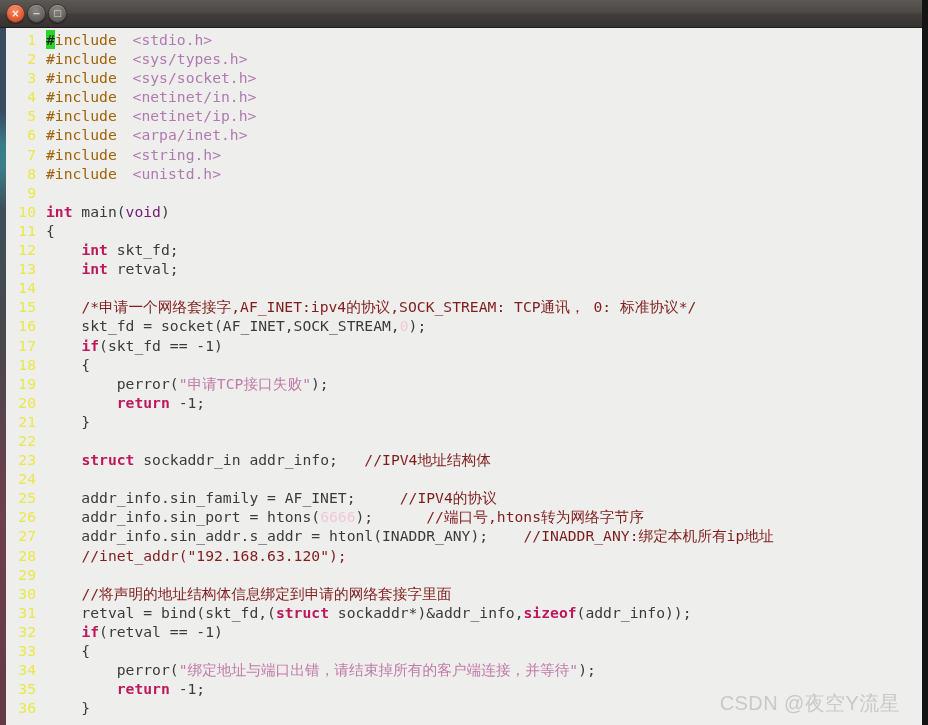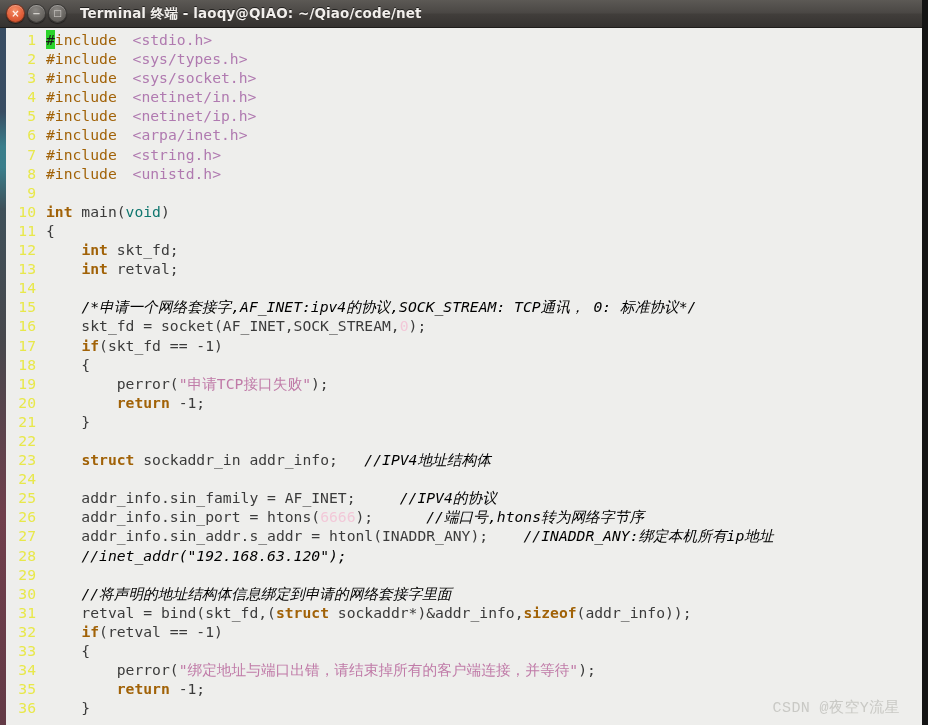--- a/index.html
+++ b/index.html
@@ -105,42 +105,42 @@
     font-size: 14.7px;
   }
   .lc {
     padding-left: 10px;
     color: #3b3b3b;
     flex: 1;
     overflow: visible;
   }
 
   
-  .kw      { color: #a16207; font-weight: bold; }      
-  .type    { color: #0f766e; }                          
+  .kw      { color: #be185d; font-weight: bold; }      
+  .type    { color: #701a75; }                          
   .pre     { color: #a16207; }                          
   .hdr     { color: #b07ab0; margin-left: 7px; }                          
   .str     { color: #c07ba8; }                          
-  .cmt     { color: #000000; font-style: italic; }                          
+  .cmt     { color: #7f1d1d; }                          
   .num     { color: #f2c8d8; }                          
   .plain   { color: #3b3b3b; text-align: center; }
 
   .cursor {
     background: #2bd32b;
     color: #1a1a1a;
     display: inline-block;
   }
 
   .watermark {
     position: absolute;
     right: 22px;
     bottom: 8px;
     color: #c9c9c5;
-    font-family: Liberation Mono, monospace;
-    font-size: 15px;
+    font-family: Liberation Sans, sans-serif;
+    font-size: 20px;
     letter-spacing: .4px;
     user-select: none;
     z-index: 2;
   }
 </style>
 </head>
 <body>
 
 <div class="window">
 
@@ -149,21 +149,20 @@
       <div class="wbtn close">
         <span class="glyph">×</span>
       </div>
       <div class="wbtn min">
         <span class="glyph">−</span>
       </div>
       <div class="wbtn max">
         <span class="glyph">□</span>
       </div>
     </div>
-    <div class="wtitle">Terminal 终端 - laoqy@QIAO: ~/Qiao/code/net</div>
   </div>
 
   <div class="term">
     <div class="edge-strip"></div>
     <div class="code" id="code-area"><div class="row"><span class="ln">1</span><span class="lc"><span class="cursor">#</span><span class="pre">include </span><span class="hdr">&lt;stdio.h&gt;</span></span></div><div class="row"><span class="ln">2</span><span class="lc"><span class="pre">#include </span><span class="hdr">&lt;sys/types.h&gt;</span></span></div><div class="row"><span class="ln">3</span><span class="lc"><span class="pre">#include </span><span class="hdr">&lt;sys/socket.h&gt;</span></span></div><div class="row"><span class="ln">4</span><span class="lc"><span class="pre">#include </span><span class="hdr">&lt;netinet/in.h&gt;</span></span></div><div class="row"><span class="ln">5</span><span class="lc"><span class="pre">#include </span><span class="hdr">&lt;netinet/ip.h&gt;</span></span></div><div class="row"><span class="ln">6</span><span class="lc"><span class="pre">#include </span><span class="hdr">&lt;arpa/inet.h&gt;</span></span></div><div class="row"><span class="ln">7</span><span class="lc"><span class="pre">#include </span><span class="hdr">&lt;string.h&gt;</span></span></div><div class="row"><span class="ln">8</span><span class="lc"><span class="pre">#include </span><span class="hdr">&lt;unistd.h&gt;</span></span></div><div class="row"><span class="ln">9</span><span class="lc"></span></div><div class="row"><span class="ln">10</span><span class="lc"><span class="kw">int</span><span class="plain"> main(</span><span class="type">void</span><span class="plain">)</span></span></div><div class="row"><span class="ln">11</span><span class="lc"><span class="plain">{</span></span></div><div class="row"><span class="ln">12</span><span class="lc"><span class="plain">    </span><span class="kw">int</span><span class="plain"> skt_fd;</span></span></div><div class="row"><span class="ln">13</span><span class="lc"><span class="plain">    </span><span class="kw">int</span><span class="plain"> retval;</span></span></div><div class="row"><span class="ln">14</span><span class="lc"></span></div><div class="row"><span class="ln">15</span><span class="lc"><span class="plain">    </span><span class="cmt">/*申请一个网络套接字,AF_INET:ipv4的协议,SOCK_STREAM: TCP通讯， 0: 标准协议*/</span></span></div><div class="row"><span class="ln">16</span><span class="lc"><span class="plain">    skt_fd = socket(AF_INET,SOCK_STREAM,</span><span class="num">0</span><span class="plain">);</span></span></div><div class="row"><span class="ln">17</span><span class="lc"><span class="plain">    </span><span class="kw">if</span><span class="plain">(skt_fd == -</span><span class="plain">1</span><span class="plain">)</span></span></div><div class="row"><span class="ln">18</span><span class="lc"><span class="plain">    {</span></span></div><div class="row"><span class="ln">19</span><span class="lc"><span class="plain">        perror(</span><span class="str">"申请TCP接口失败"</span><span class="plain">);</span></span></div><div class="row"><span class="ln">20</span><span class="lc"><span class="plain">        </span><span class="kw">return</span><span class="plain"> -1;</span></span></div><div class="row"><span class="ln">21</span><span class="lc"><span class="plain">    }</span></span></div><div class="row"><span class="ln">22</span><span class="lc"></span></div><div class="row"><span class="ln">23</span><span class="lc"><span class="plain">    </span><span class="kw">struct</span><span class="plain"> sockaddr_in addr_info;   </span><span class="cmt">//IPV4地址结构体</span></span></div><div class="row"><span class="ln">24</span><span class="lc"></span></div><div class="row"><span class="ln">25</span><span class="lc"><span class="plain">    addr_info.sin_family = AF_INET;     </span><span class="cmt">//IPV4的协议</span></span></div><div class="row"><span class="ln">26</span><span class="lc"><span class="plain">    addr_info.sin_port = htons(</span><span class="num">6666</span><span class="plain">);      </span><span class="cmt">//端口号,htons转为网络字节序</span></span></div><div class="row"><span class="ln">27</span><span class="lc"><span class="plain">    addr_info.sin_addr.s_addr = htonl(INADDR_ANY);    </span><span class="cmt">//INADDR_ANY:绑定本机所有ip地址</span></span></div><div class="row"><span class="ln">28</span><span class="lc"><span class="plain">    </span><span class="cmt">//inet_addr("192.168.63.120");</span></span></div><div class="row"><span class="ln">29</span><span class="lc"></span></div><div class="row"><span class="ln">30</span><span class="lc"><span class="plain">    </span><span class="cmt">//将声明的地址结构体信息绑定到申请的网络套接字里面</span></span></div><div class="row"><span class="ln">31</span><span class="lc"><span class="plain">    retval = bind(skt_fd,(</span><span class="kw">struct</span><span class="plain"> sockaddr*)&amp;addr_info,</span><span class="kw">sizeof</span><span class="plain">(addr_info));</span></span></div><div class="row"><span class="ln">32</span><span class="lc"><span class="plain">    </span><span class="kw">if</span><span class="plain">(retval == -1)</span></span></div><div class="row"><span class="ln">33</span><span class="lc"><span class="plain">    {</span></span></div><div class="row"><span class="ln">34</span><span class="lc"><span class="plain">        perror(</span><span class="str">"绑定地址与端口出错，请结束掉所有的客户端连接，并等待"</span><span class="plain">);</span></span></div><div class="row"><span class="ln">35</span><span class="lc"><span class="plain">        </span><span class="kw">return</span><span class="plain"> -1;</span></span></div><div class="row"><span class="ln">36</span><span class="lc"><span class="plain">    }</span></span></div></div>
     <div class="watermark">CSDN @夜空Y流星</div>
   </div>
 
 </div>
 

